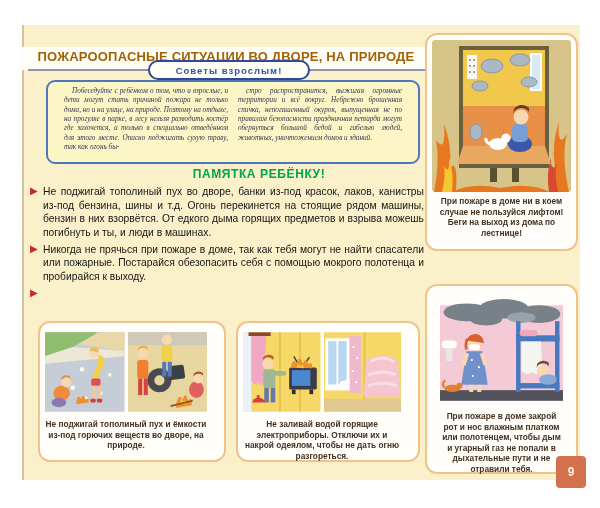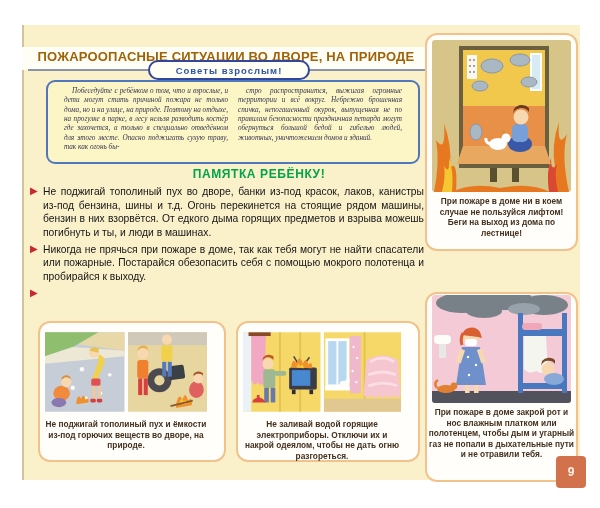--- a/index.html
+++ b/index.html
@@ -207,21 +207,21 @@
         <rect x="0" y="72" width="84" height="14" fill="#E0C890"></rect>
         <path d="M46,30 q18,-10 34,0 l3,38 q-5,6 -8,0 q-4,7 -8,0 q-4,7 -8,0 q-4,7 -8,0 q-4,6 -8,0 Z" fill="#F6C6D0"></path>
         <path d="M50,32 q14,-8 26,0" stroke="#FBDDE4" stroke-width="3" fill="none"></path>
         <path d="M48,46 q16,-6 30,0" stroke="#FBDDE4" stroke-width="3" fill="none"></path>
         <path d="M48,58 q16,-6 31,0" stroke="#FBDDE4" stroke-width="3" fill="none"></path>
       </svg>
     </div>
     <div class="caption">Не заливай водой горящие электроприборы. Отключи их и накрой одеялом, чтобы не дать огню разгореться.</div>
   </div>
 
-  <div class="card" style="left:425px;top:292px;width:153px;height:190px;padding:1px;">
+  <div class="card" style="left:425px;top:284px;width:153px;height:190px;padding:13px;">
     <div class="pics">
       <svg width="139" height="108" viewBox="0 0 139 108">
         <rect width="139" height="108" fill="#F4CAD6"></rect>
         <g fill="#788088">
           <ellipse cx="30" cy="8" rx="26" ry="10"></ellipse>
             <ellipse cx="72" cy="4" rx="28" ry="11"></ellipse>
           <ellipse cx="112" cy="10" rx="24" ry="10"></ellipse>
             <ellipse cx="52" cy="16" rx="18" ry="7"></ellipse>
         </g>
         <ellipse cx="92" cy="14" rx="16" ry="6" fill="#98A2AA"></ellipse>

